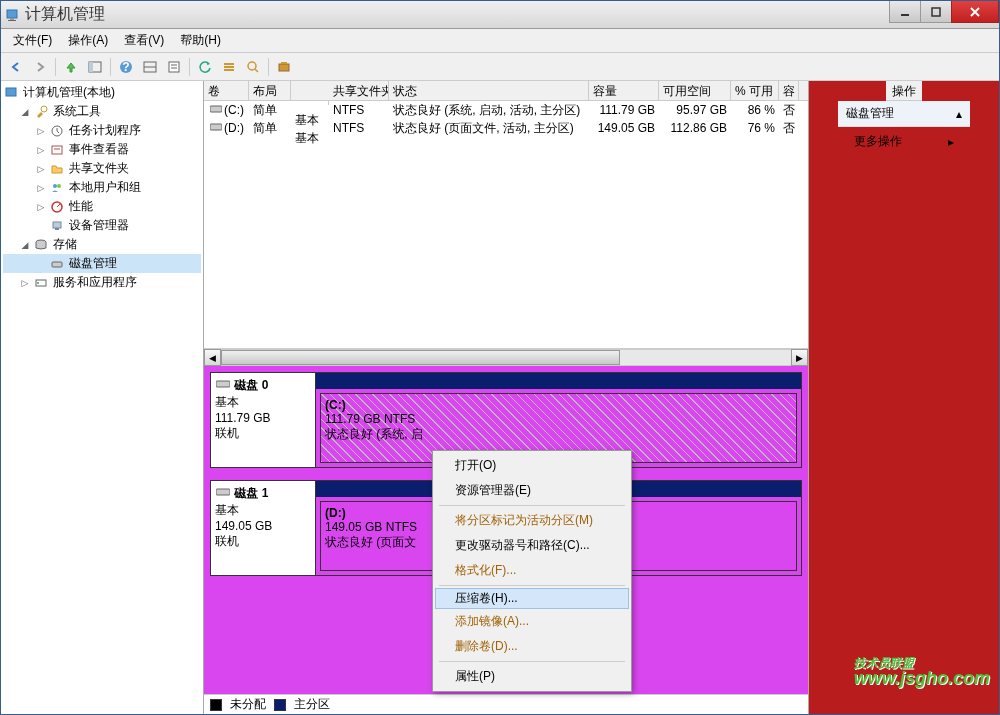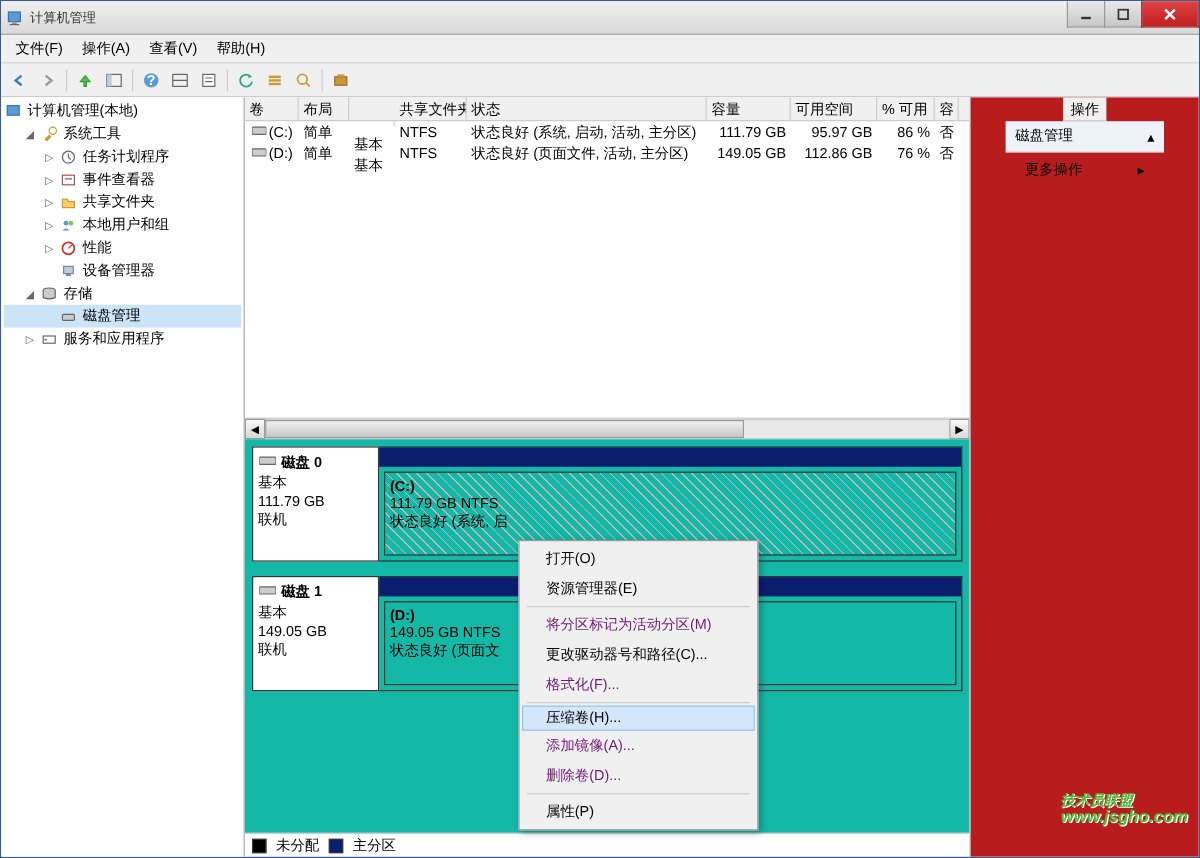--- a/index.html
+++ b/index.html
@@ -2,21 +2,21 @@
 <html><head>
 <meta charset="utf-8">
 <style>
 * { margin: 0; padding: 0; box-sizing: border-box; font-family: "Microsoft YaHei", "SimSun", Tahoma, sans-serif; font-size: 12px; }
 body { width: 1000px; height: 715px; background: #fff; overflow: hidden; position: relative; }
 
 .window { border: 1px solid #365d8e; background: #fff; width: 1000px; height: 715px; display: flex; flex-direction: column; }
 
 .titlebar { height: 28px; background: linear-gradient(to bottom, #f0f0f0, #d8d8d8); border-bottom: 1px solid #999; display: flex; align-items: center; padding: 0 4px; position: relative; }
 .titlebar .icon { width: 16px; height: 16px; margin-right: 4px; display: inline-flex; align-items: center; justify-content: center; }
-.titlebar .title { font-size: 11px; color: #333; }
+.titlebar .title { font-size: 16px; color: #333; }
 .titlebar .window-controls { position: absolute; right: 0; top: 0; display: flex; }
 .wc-btn { width: 32px; height: 22px; background: linear-gradient(to bottom, #e8e8e8, #c8c8c8); border: 1px solid #999; border-top: none; display: flex; align-items: center; justify-content: center; cursor: pointer; margin-left: -1px; }
 .wc-btn.close { background: linear-gradient(to bottom, #e04040, #c02020); border-color: #a02020; width: 48px; color: #fff; }
 
 .menubar { height: 24px; background: #f0f0f0; border-bottom: 1px solid #ccc; display: flex; align-items: center; padding: 0 4px; }
 .menubar span { padding: 2px 8px; cursor: pointer; }
 
 .toolbar { height: 28px; background: #f0f0f0; border-bottom: 1px solid #ccc; display: flex; align-items: center; padding: 0 4px; gap: 2px; }
 .tb-btn { width: 22px; height: 22px; display: flex; align-items: center; justify-content: center; cursor: pointer; border: 1px solid transparent; }
 .tb-sep { width: 1px; height: 18px; background: #ccc; margin: 0 2px; }
@@ -42,47 +42,47 @@
 .col-vol { width: 45px; } .col-layout { width: 42px; } .col-type { width: 38px; margin-top: 20px; }
 .col-fs { width: 60px; } .col-status { width: 200px; } .col-cap { width: 70px; text-align: right; }
 .col-free { width: 72px; text-align: right; } .col-pct { width: 48px; text-align: right; } .col-tol { width: 20px; }
 .disk-ico { width: 16px; display: inline-flex; align-items: center; justify-content: center; }
 
 .hscroll { height: 18px; background: #f0f0f0; border-top: 1px solid #ccc; display: flex; align-items: center; }
 .hscroll-btn { width: 17px; height: 17px; background: linear-gradient(to bottom, #f8f8f8, #d8d8d8); border: 1px solid #999; display: flex; align-items: center; justify-content: center; font-size: 9px; }
 .hscroll-track { flex: 1; height: 17px; background: #e8e8e8; border-top: 1px solid #ccc; border-bottom: 1px solid #ccc; position: relative; }
 .hscroll-thumb { position: absolute; left: 0; width: 70%; height: 100%; background: linear-gradient(to bottom, #f0f0f0, #c8c8c8); border: 1px solid #999; }
 
-.disk-graph { flex: 1; overflow: auto; padding: 6px; background: #14b8a6; }
+.disk-graph { flex: 1; overflow: auto; padding: 6px; background: #d946ef; }
 .disk-row { display: flex; margin-bottom: 12px; height: 96px; }
 .disk-info { width: 106px; border: 1px solid #333; background: #fff; padding: 4px; }
 .disk-info .dname { font-weight: bold; }
 .disk-part-area { flex: 1; border: 1px solid #333; border-left: none; display: flex; flex-direction: column; }
 .part-topbar { height: 16px; background: #0b1e6e; }
 .part-box { flex: 1; border: 1px solid #333; margin: 4px; padding: 4px; position: relative; }
 .part-box.hatched { background-image: repeating-linear-gradient(45deg, #bbb 0, #bbb 1px, transparent 1px, transparent 6px); }
 .part-box .pname { font-weight: bold; }
 
 .legend { height: 20px; border-top: 1px solid #ccc; display: flex; align-items: center; padding: 0 6px; gap: 8px; }
 .legend-box { width: 12px; height: 12px; display: inline-block; border: 1px solid #333; }
 
 .context-menu { position: absolute; background: #f0f0f0; border: 1px solid #999; box-shadow: 2px 2px 6px rgba(0,0,0,0.3); padding: 2px; z-index: 100; width: 200px; }
 .cm-item { padding: 4px 20px; cursor: pointer; }
 .cm-item.highlighted { background: #d4e6f9; border: 1px solid #9bc2e8; padding: 1px 19px; }
-.cm-item.disabled { color: #701a75; cursor: default; }
+.cm-item.disabled { color: #a16207; cursor: default; }
 .cm-sep { height: 1px; background: #ccc; margin: 2px 4px; }
 
 .actions-panel { width: 190px; background: #b91c1c; display: flex; flex-direction: column; align-items: center; }
 .actions-header { height: 20px; background: #f0f0f0; border-bottom: 1px solid #ccc; padding: 2px 6px; font-size: 12px; }
 .actions-body { flex: 1; }
 .action-title { background: #eef3f9; padding: 4px 8px; display: flex; justify-content: space-between; align-items: center; border-bottom: 1px solid #ddd; }
 .action-item { padding: 6px 16px; cursor: pointer; display: flex; justify-content: space-between; align-items: center; gap: 46px; }
 
 .watermark { position: absolute; bottom: 28px; right: 10px; font-size: 28px; font-weight: bold; color: #4cbf3b; font-style: italic; text-shadow: 1px 1px 0 #fff; z-index: 200; pointer-events: none; line-height: 1; }
-.watermark-url { font-size: 14px; color: #4cbf3b; }
+.watermark-url { font-size: 18px; color: #4cbf3b; }
 </style>
 </head>
 <body>
 
 <div class="window">
   <div class="titlebar">
     <span class="icon">
       <svg width="16" height="16" viewBox="0 0 16 16">
           <rect x="2" y="3" width="10" height="8" fill="#5b9bd5" stroke="#2e75b6"></rect>
           <rect x="5" y="11" width="4" height="2" fill="#999"></rect>

